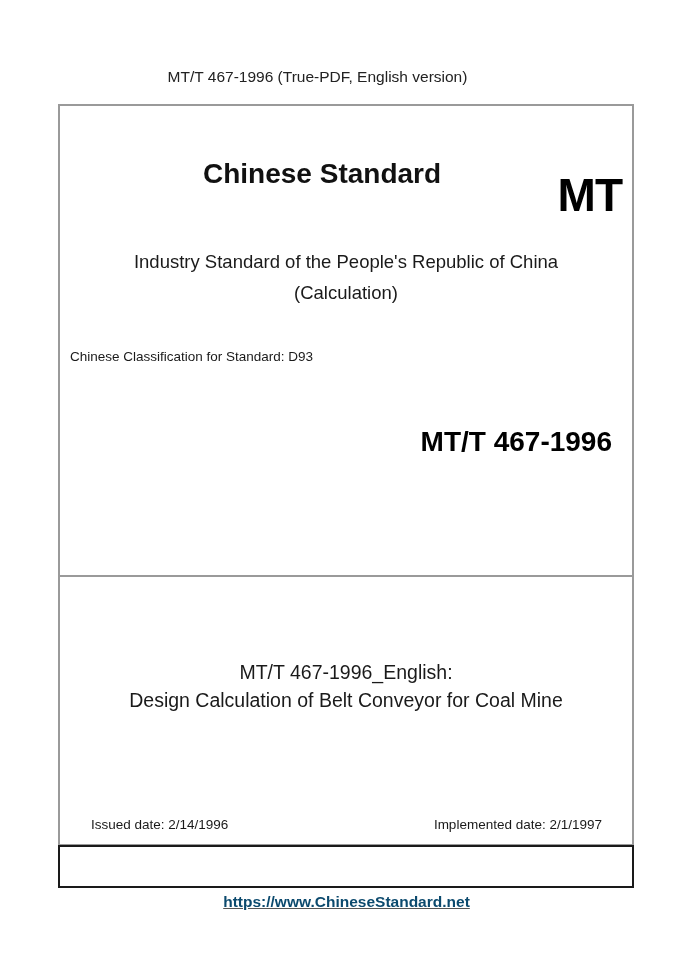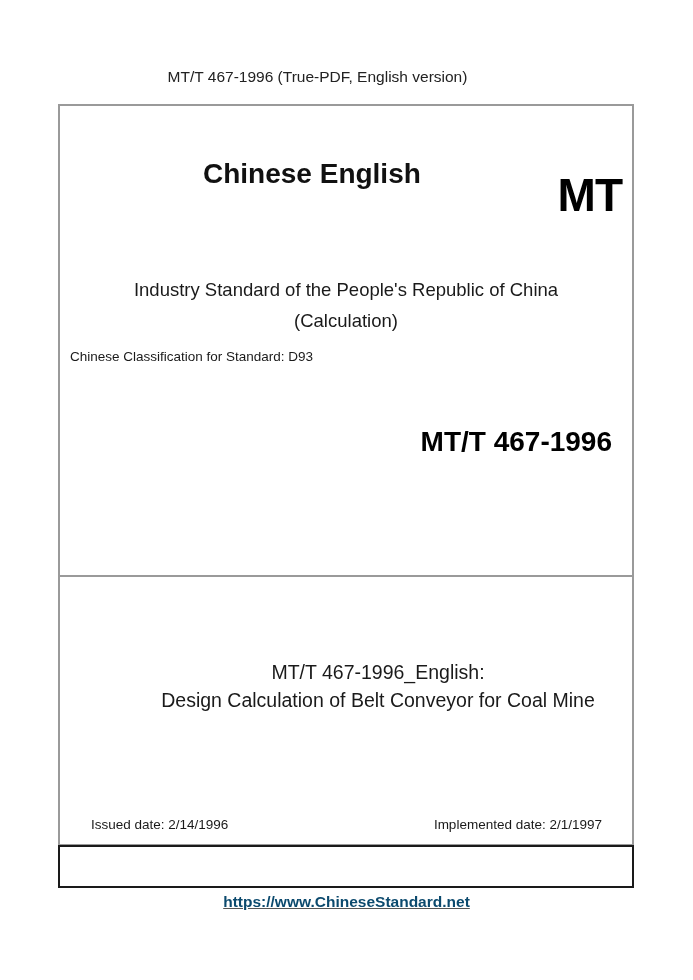--- a/index.html
+++ b/index.html
@@ -54,21 +54,21 @@
       top: 34px;
       right: 10px;
       font-size: 46px;
       font-weight: bold;
       color: #000;
       letter-spacing: -1px;
       margin-top: 28px;
     }
     .industry-line {
       position: absolute;
-      top: 168px;
+      top: 140px;
       left: 0;
       width: 100%;
       text-align: center;
       font-size: 18.5px;
       color: #1a1a1a;
       line-height: 31px;
     }
     .classification {
       position: absolute;
       top: 243px;
@@ -86,21 +86,20 @@
     }
     .doc-title {
       position: absolute;
       top: 552px;
       left: 0;
       width: 100%;
       text-align: center;
       font-size: 19.5px;
       color: #1a1a1a;
       line-height: 28px;
-      margin-left: 32px;
     }
     .issued {
       position: absolute;
       top: 711px;
       left: 31px;
       font-size: 13.5px;
       color: #1a1a1a;
     }
     .implemented {
       position: absolute;
@@ -133,21 +132,21 @@
       text-decoration-color: #555;
       font-weight: bold;
     }
   </style>
 </head>
 <body>
 
 <div class="page-header">MT/T 467-1996 (True-PDF, English version)</div>
 
 <div class="frame">
-  <div class="cs-title">Chinese English</div>
+  <div class="cs-title">Chinese Standard</div>
   <div class="mt-badge">MT</div>
 
   <div class="industry-line">
     <div>Industry Standard of the People's Republic of China</div>
     <div>(Calculation)</div>
   </div>
 
   <div class="classification">Chinese Classification for Standard: D93</div>
 
   <div class="std-number">MT/T 467-1996</div>

